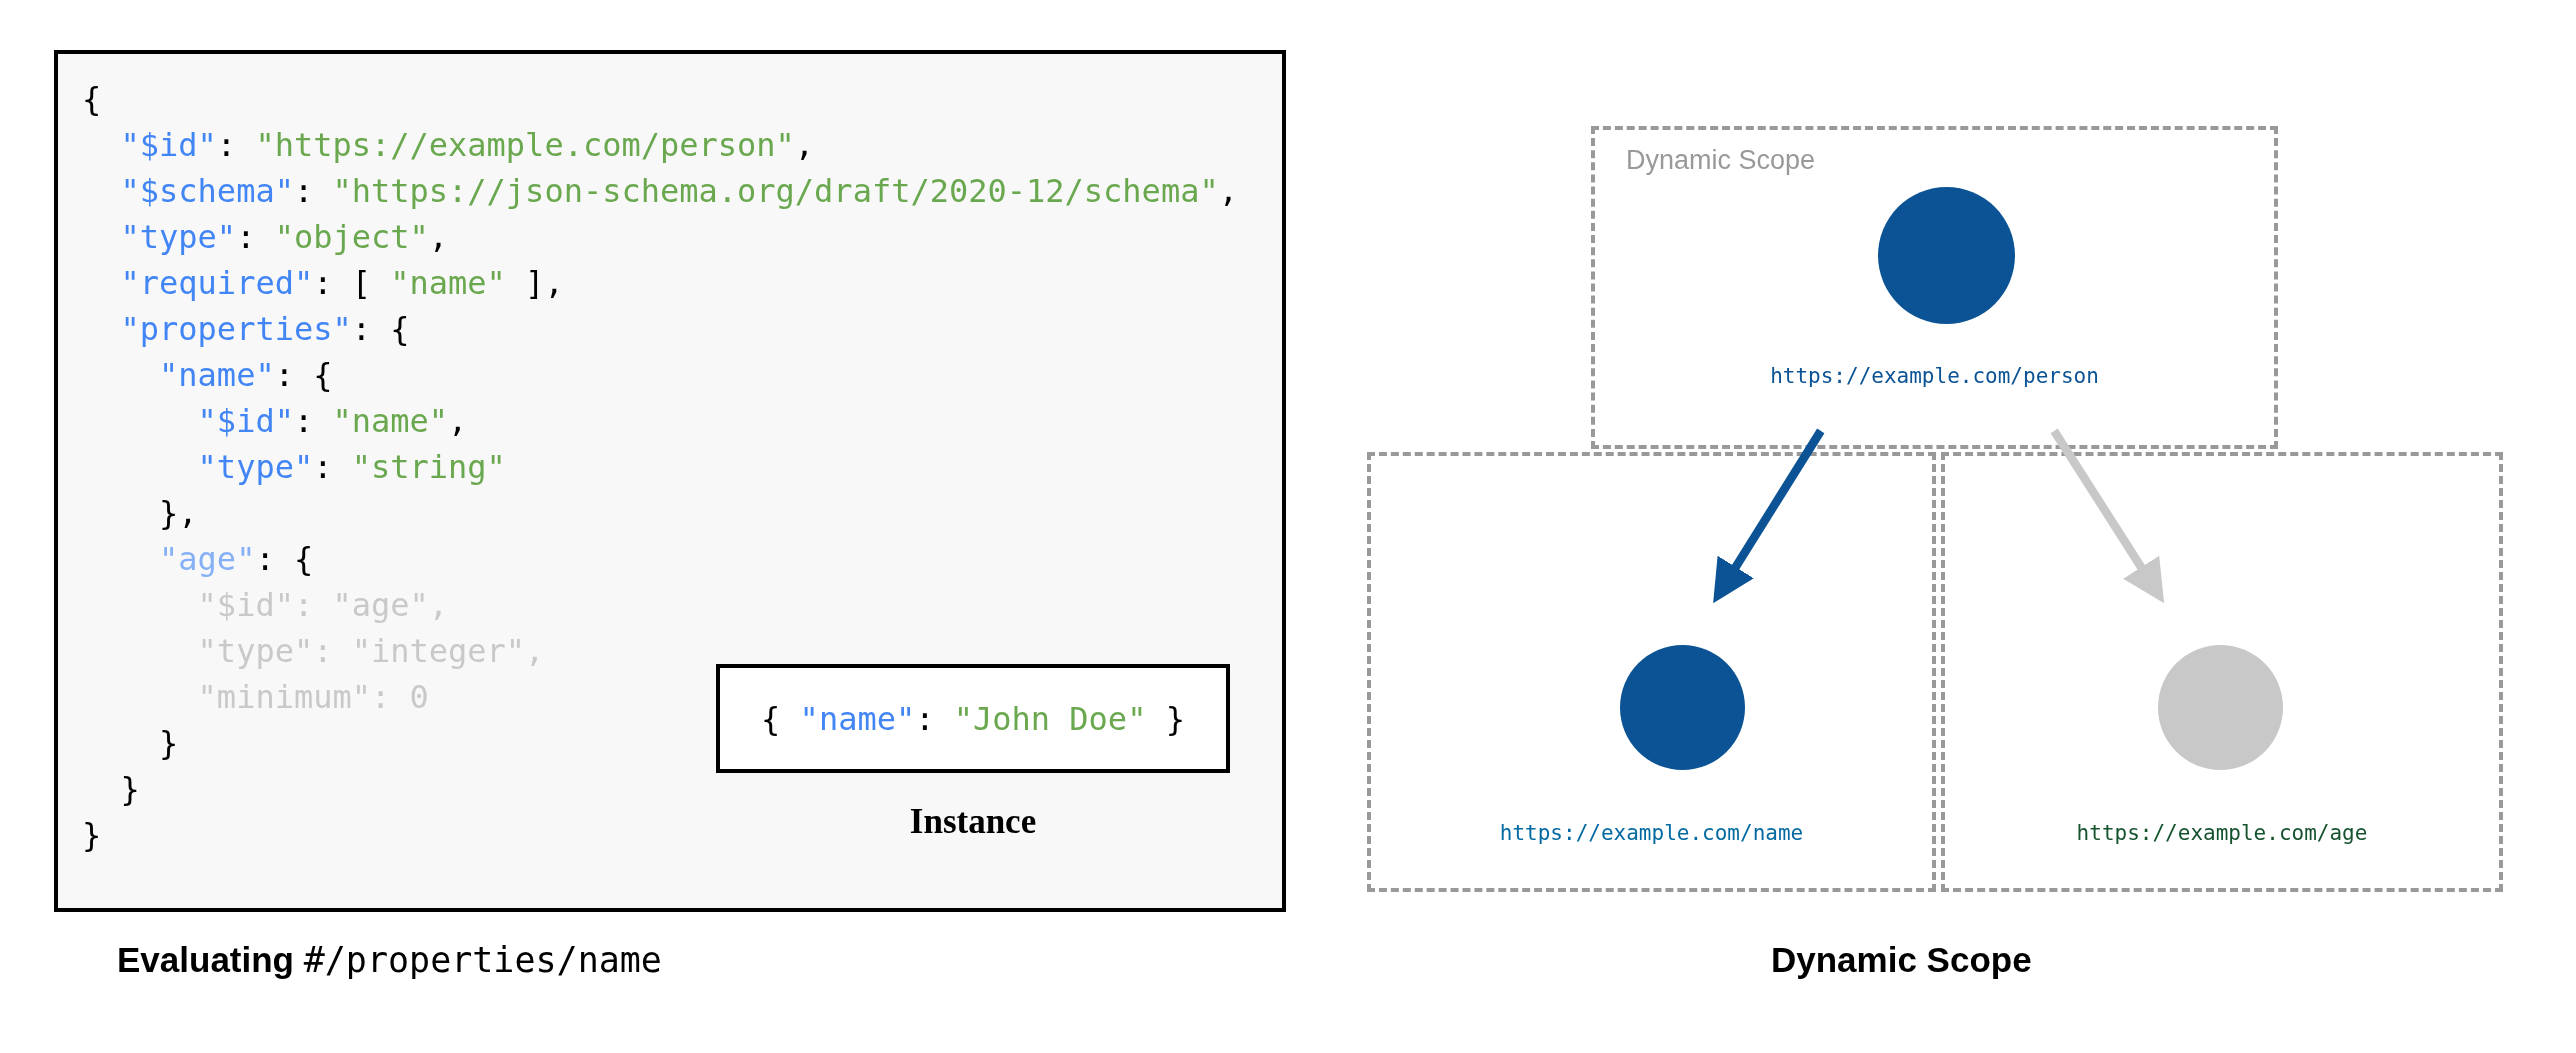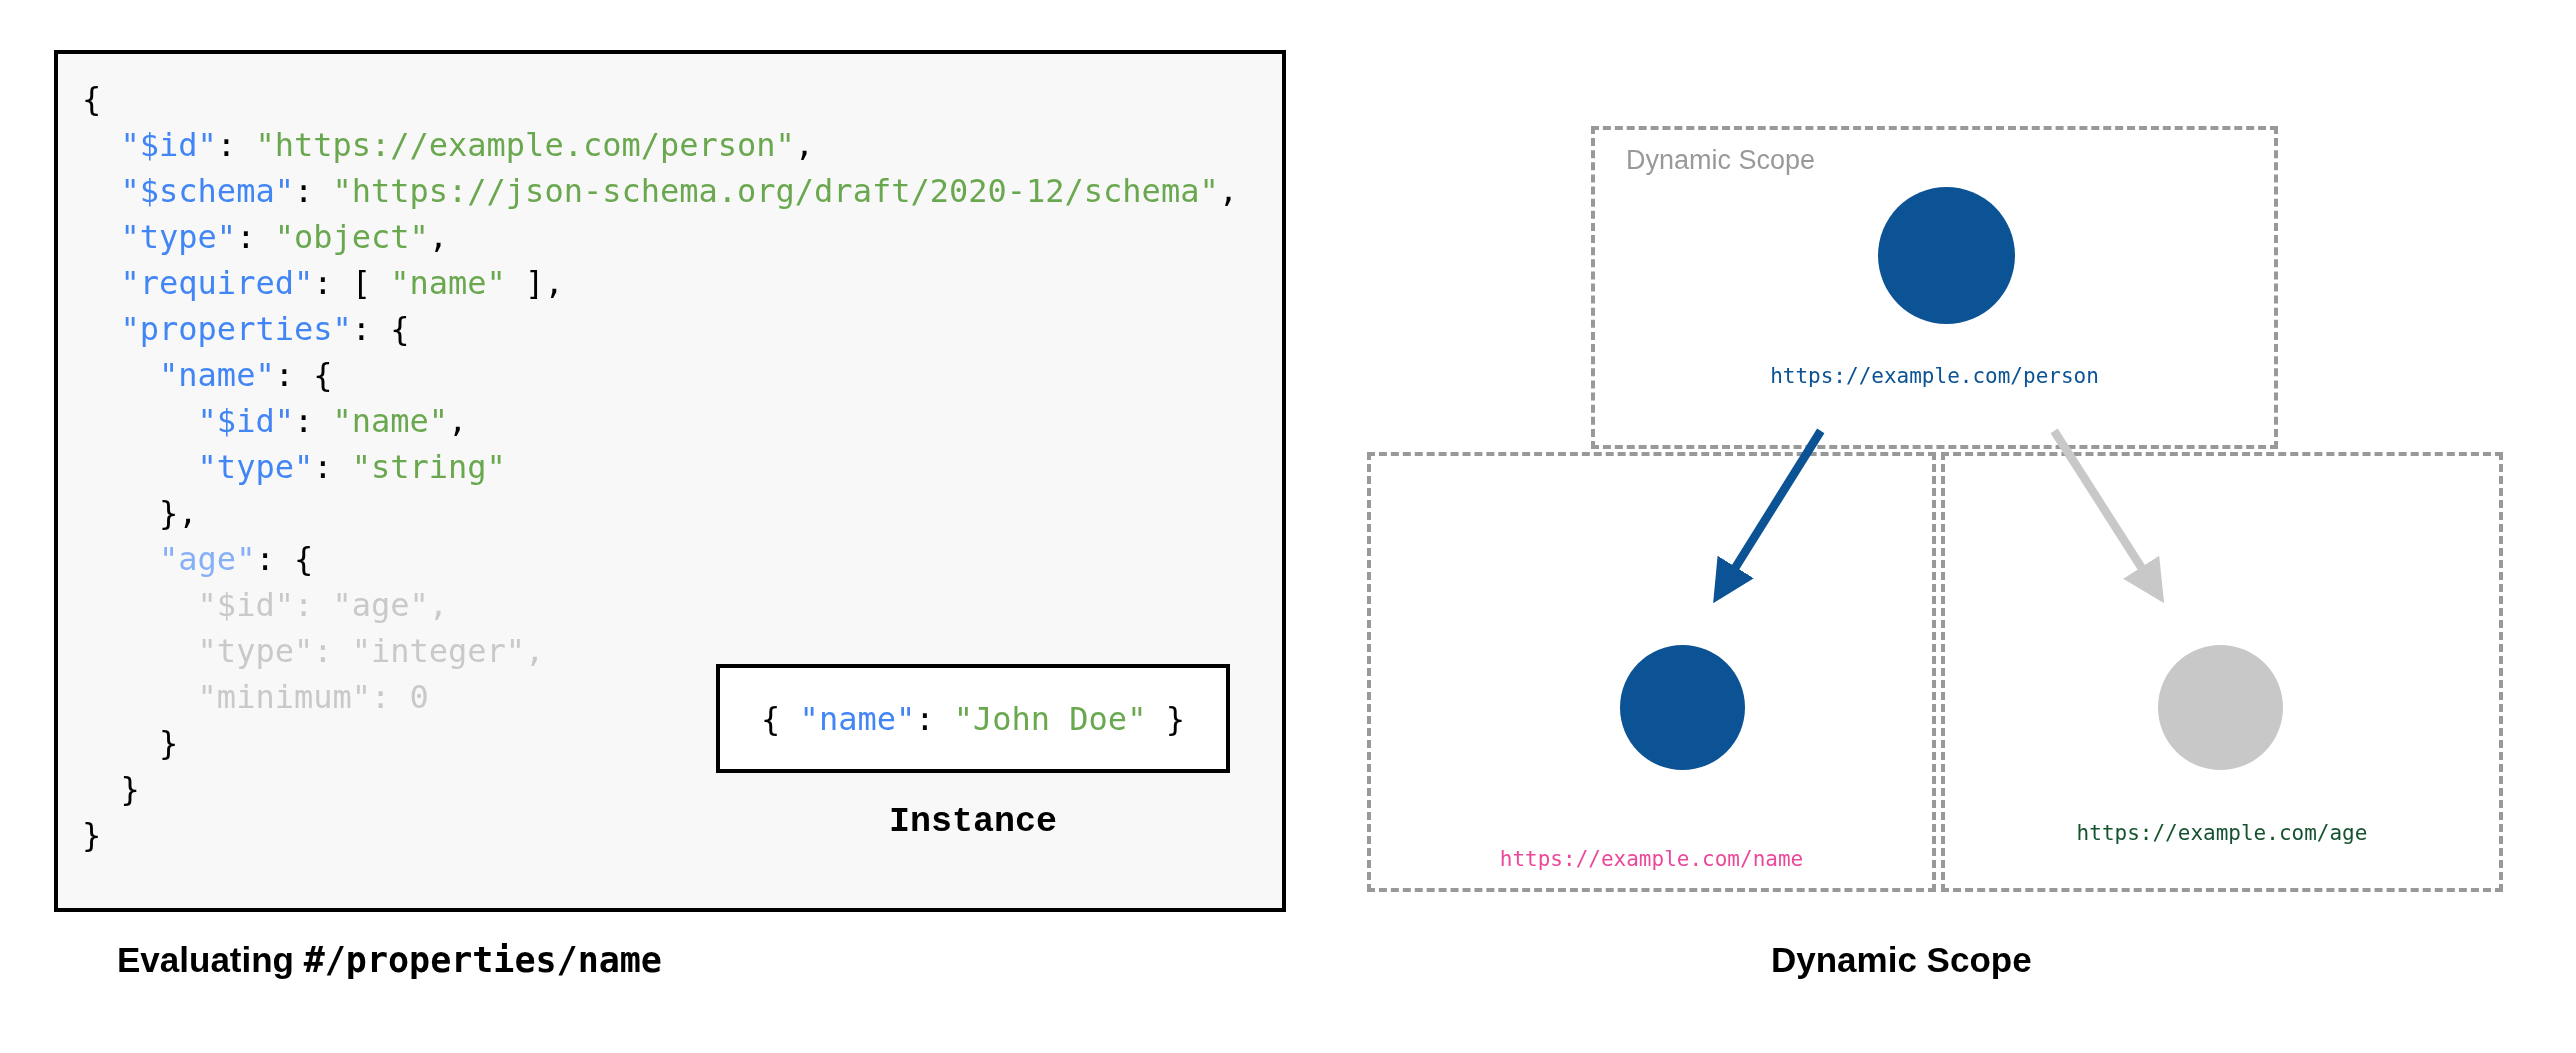--- a/index.html
+++ b/index.html
@@ -64,21 +64,21 @@
     font-size: 32px;
     white-space: pre;
     line-height: 1;
   }
   #instance-label {
     position: absolute;
     left: 716px;
     top: 802px;
     width: 514px;
     text-align: center;
-    font-family: Liberation Mono, monospace;
+    font-family: Liberation Serif, serif;
     font-weight: bold;
     font-size: 35px;
     color: #000000;
   }
 
   
   .caption {
     position: absolute;
     font-size: 35px;
     color: #000000;
@@ -87,21 +87,21 @@
   #caption-left {
     left: 117px;
     top: 940px;
   }
   #caption-left .cap-bold {
     font-family: "Liberation Sans", sans-serif;
     font-weight: bold;
   }
   #caption-left .cap-mono {
     font-family: "DejaVu Sans Mono", "Liberation Mono", monospace;
-    font-weight: bold;
+    font-weight: normal;
   }
   #caption-right {
     left: 1771px;
     top: 940px;
     font-family: "Liberation Sans", sans-serif;
     font-weight: bold;
   }
 
   
   #diagram {
@@ -140,21 +140,21 @@
   #node-age    { left: 2158px; top: 645px; width: 125px; height: 125px; background: #c8c8c8; }
 
   .node-label {
     position: absolute;
     font-family: "DejaVu Sans Mono", "Liberation Mono", monospace;
     font-size: 21px;
     white-space: pre;
     text-align: center;
   }
   #label-person { left: 1591px; top: 364px;  width: 687px; color: #0b5394; }
-  #label-name   { left: 1367px; top: 847px; width: 569px; color: #ec4899; }
+  #label-name   { left: 1367px; top: 821px; width: 569px; color: #0369a1; }
   #label-age    { left: 1941px; top: 821px; width:  562px; color: #14532d; }
 
   svg.arrow-layer {
     position: absolute;
     left: 0;
     top: 0;
     width: 2576px;
     height: 1053px;
     overflow: visible;
   }

